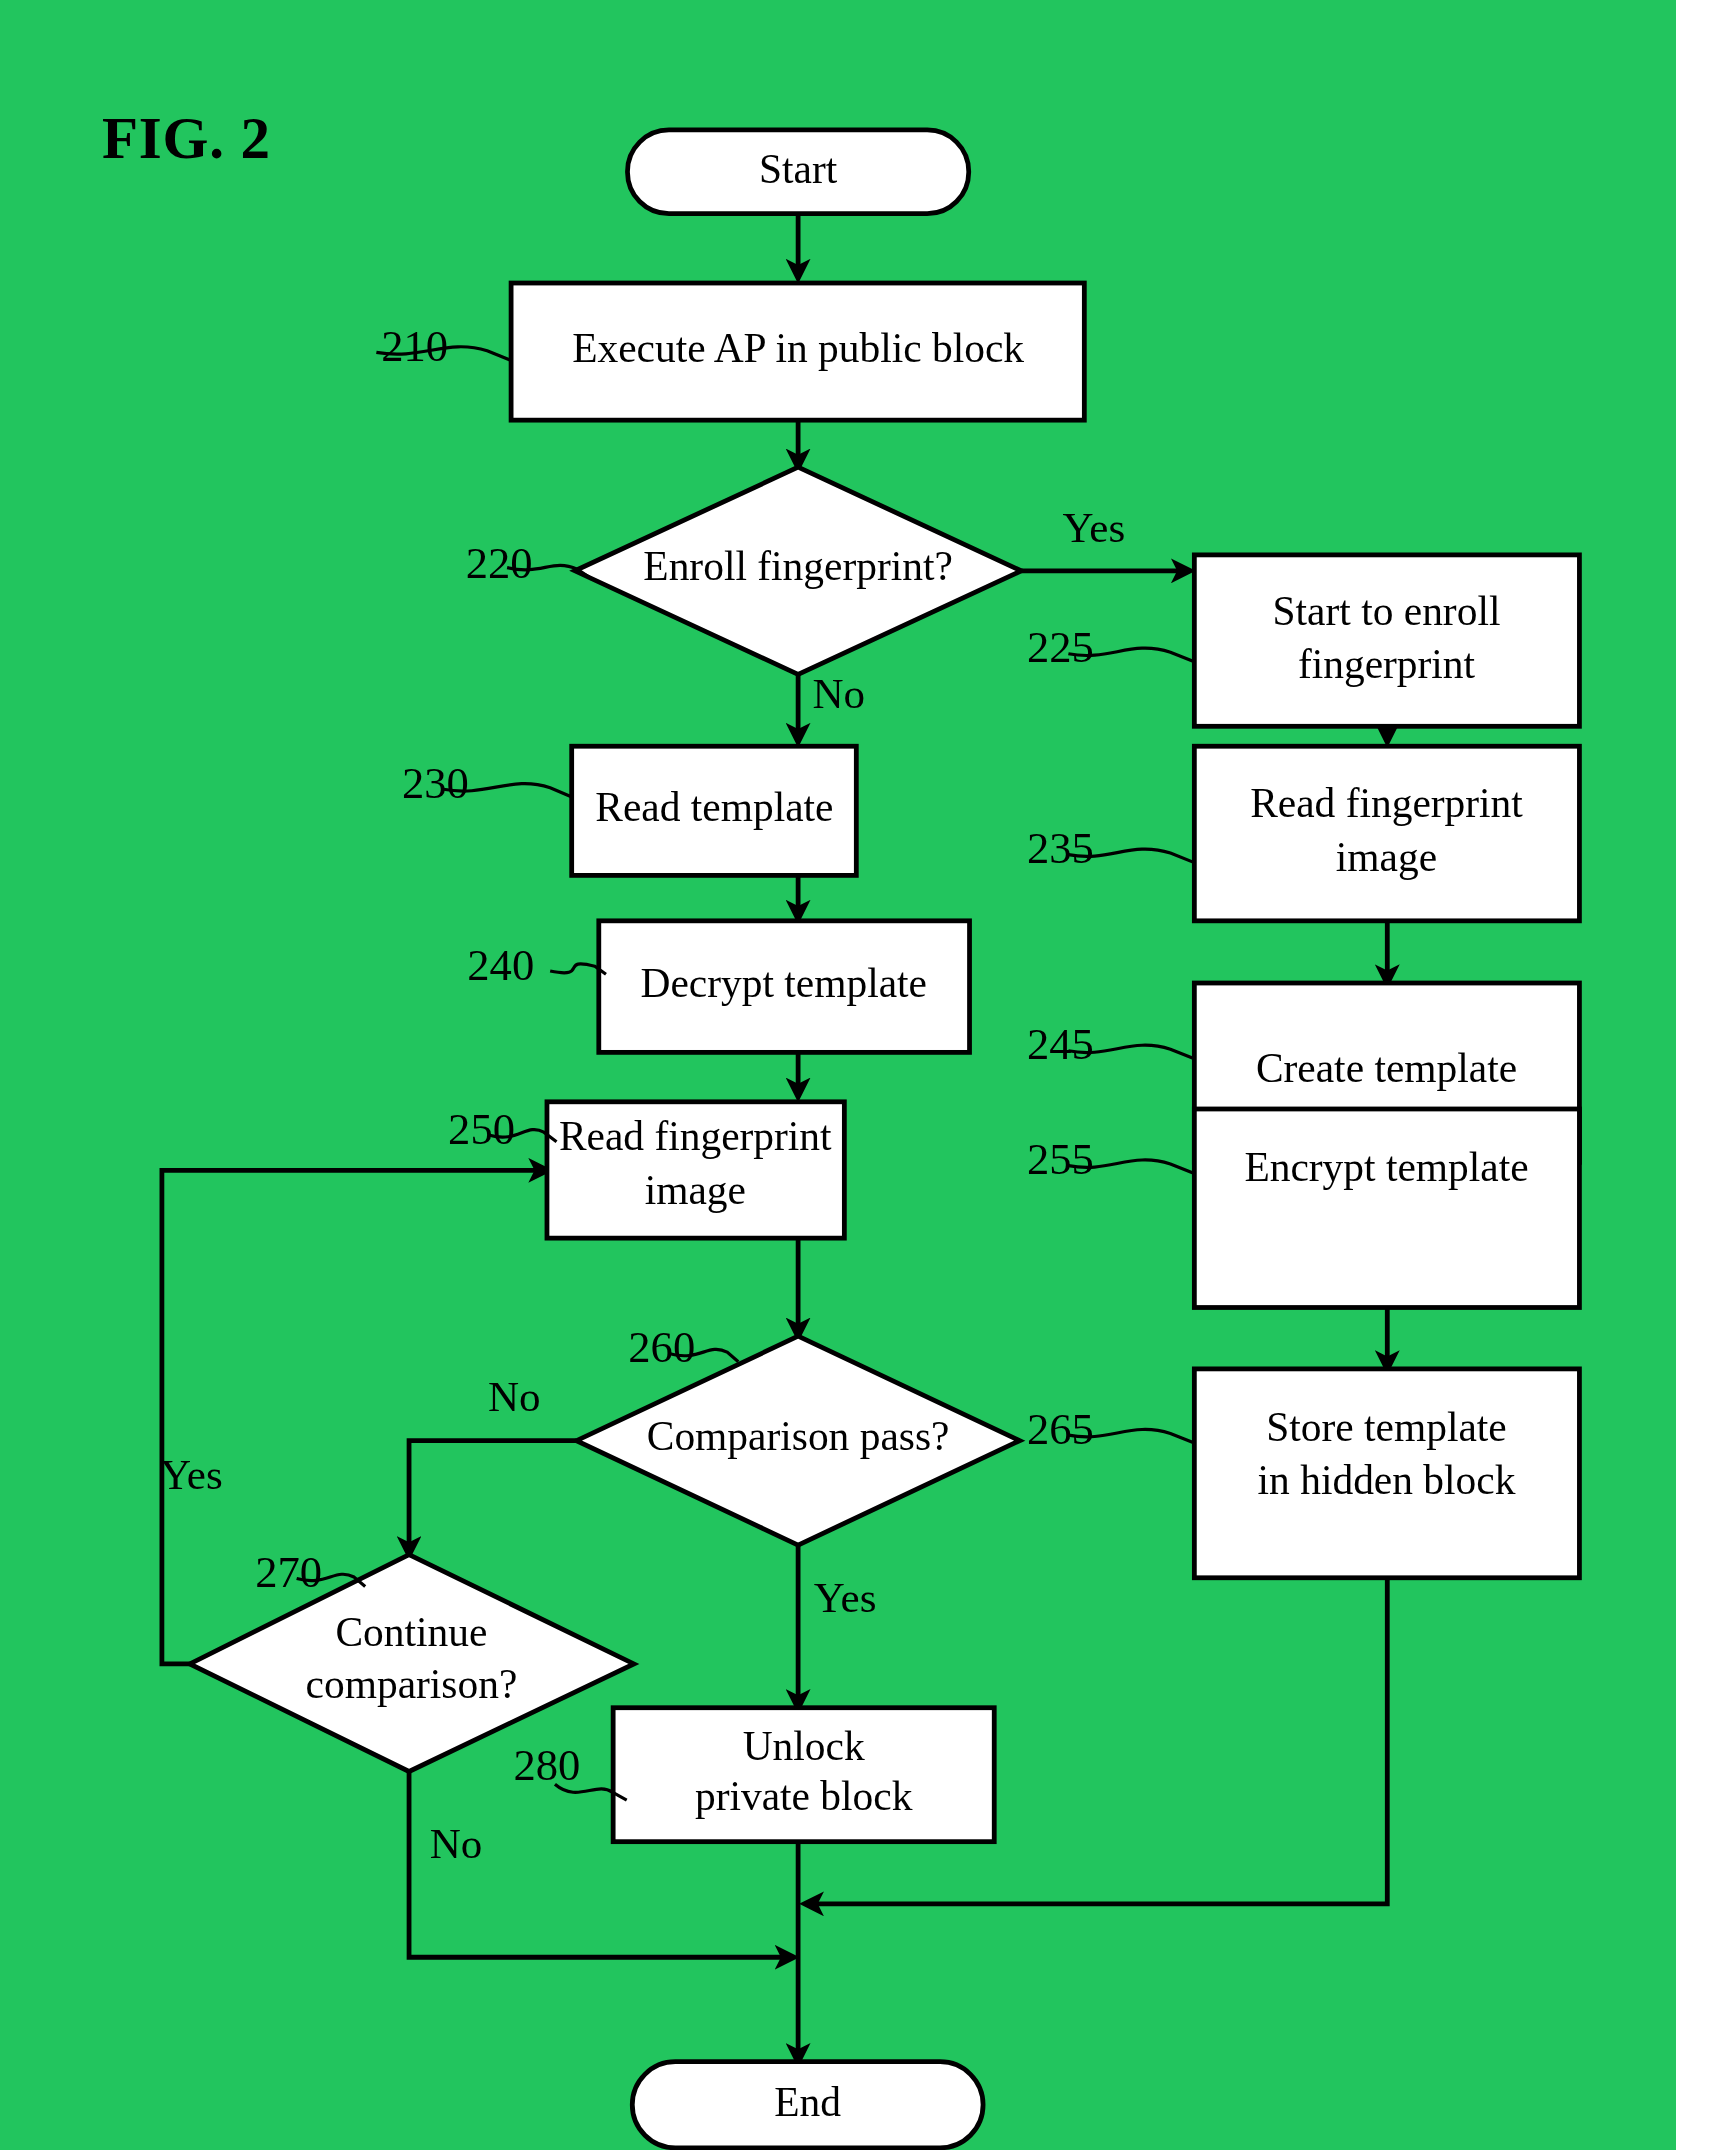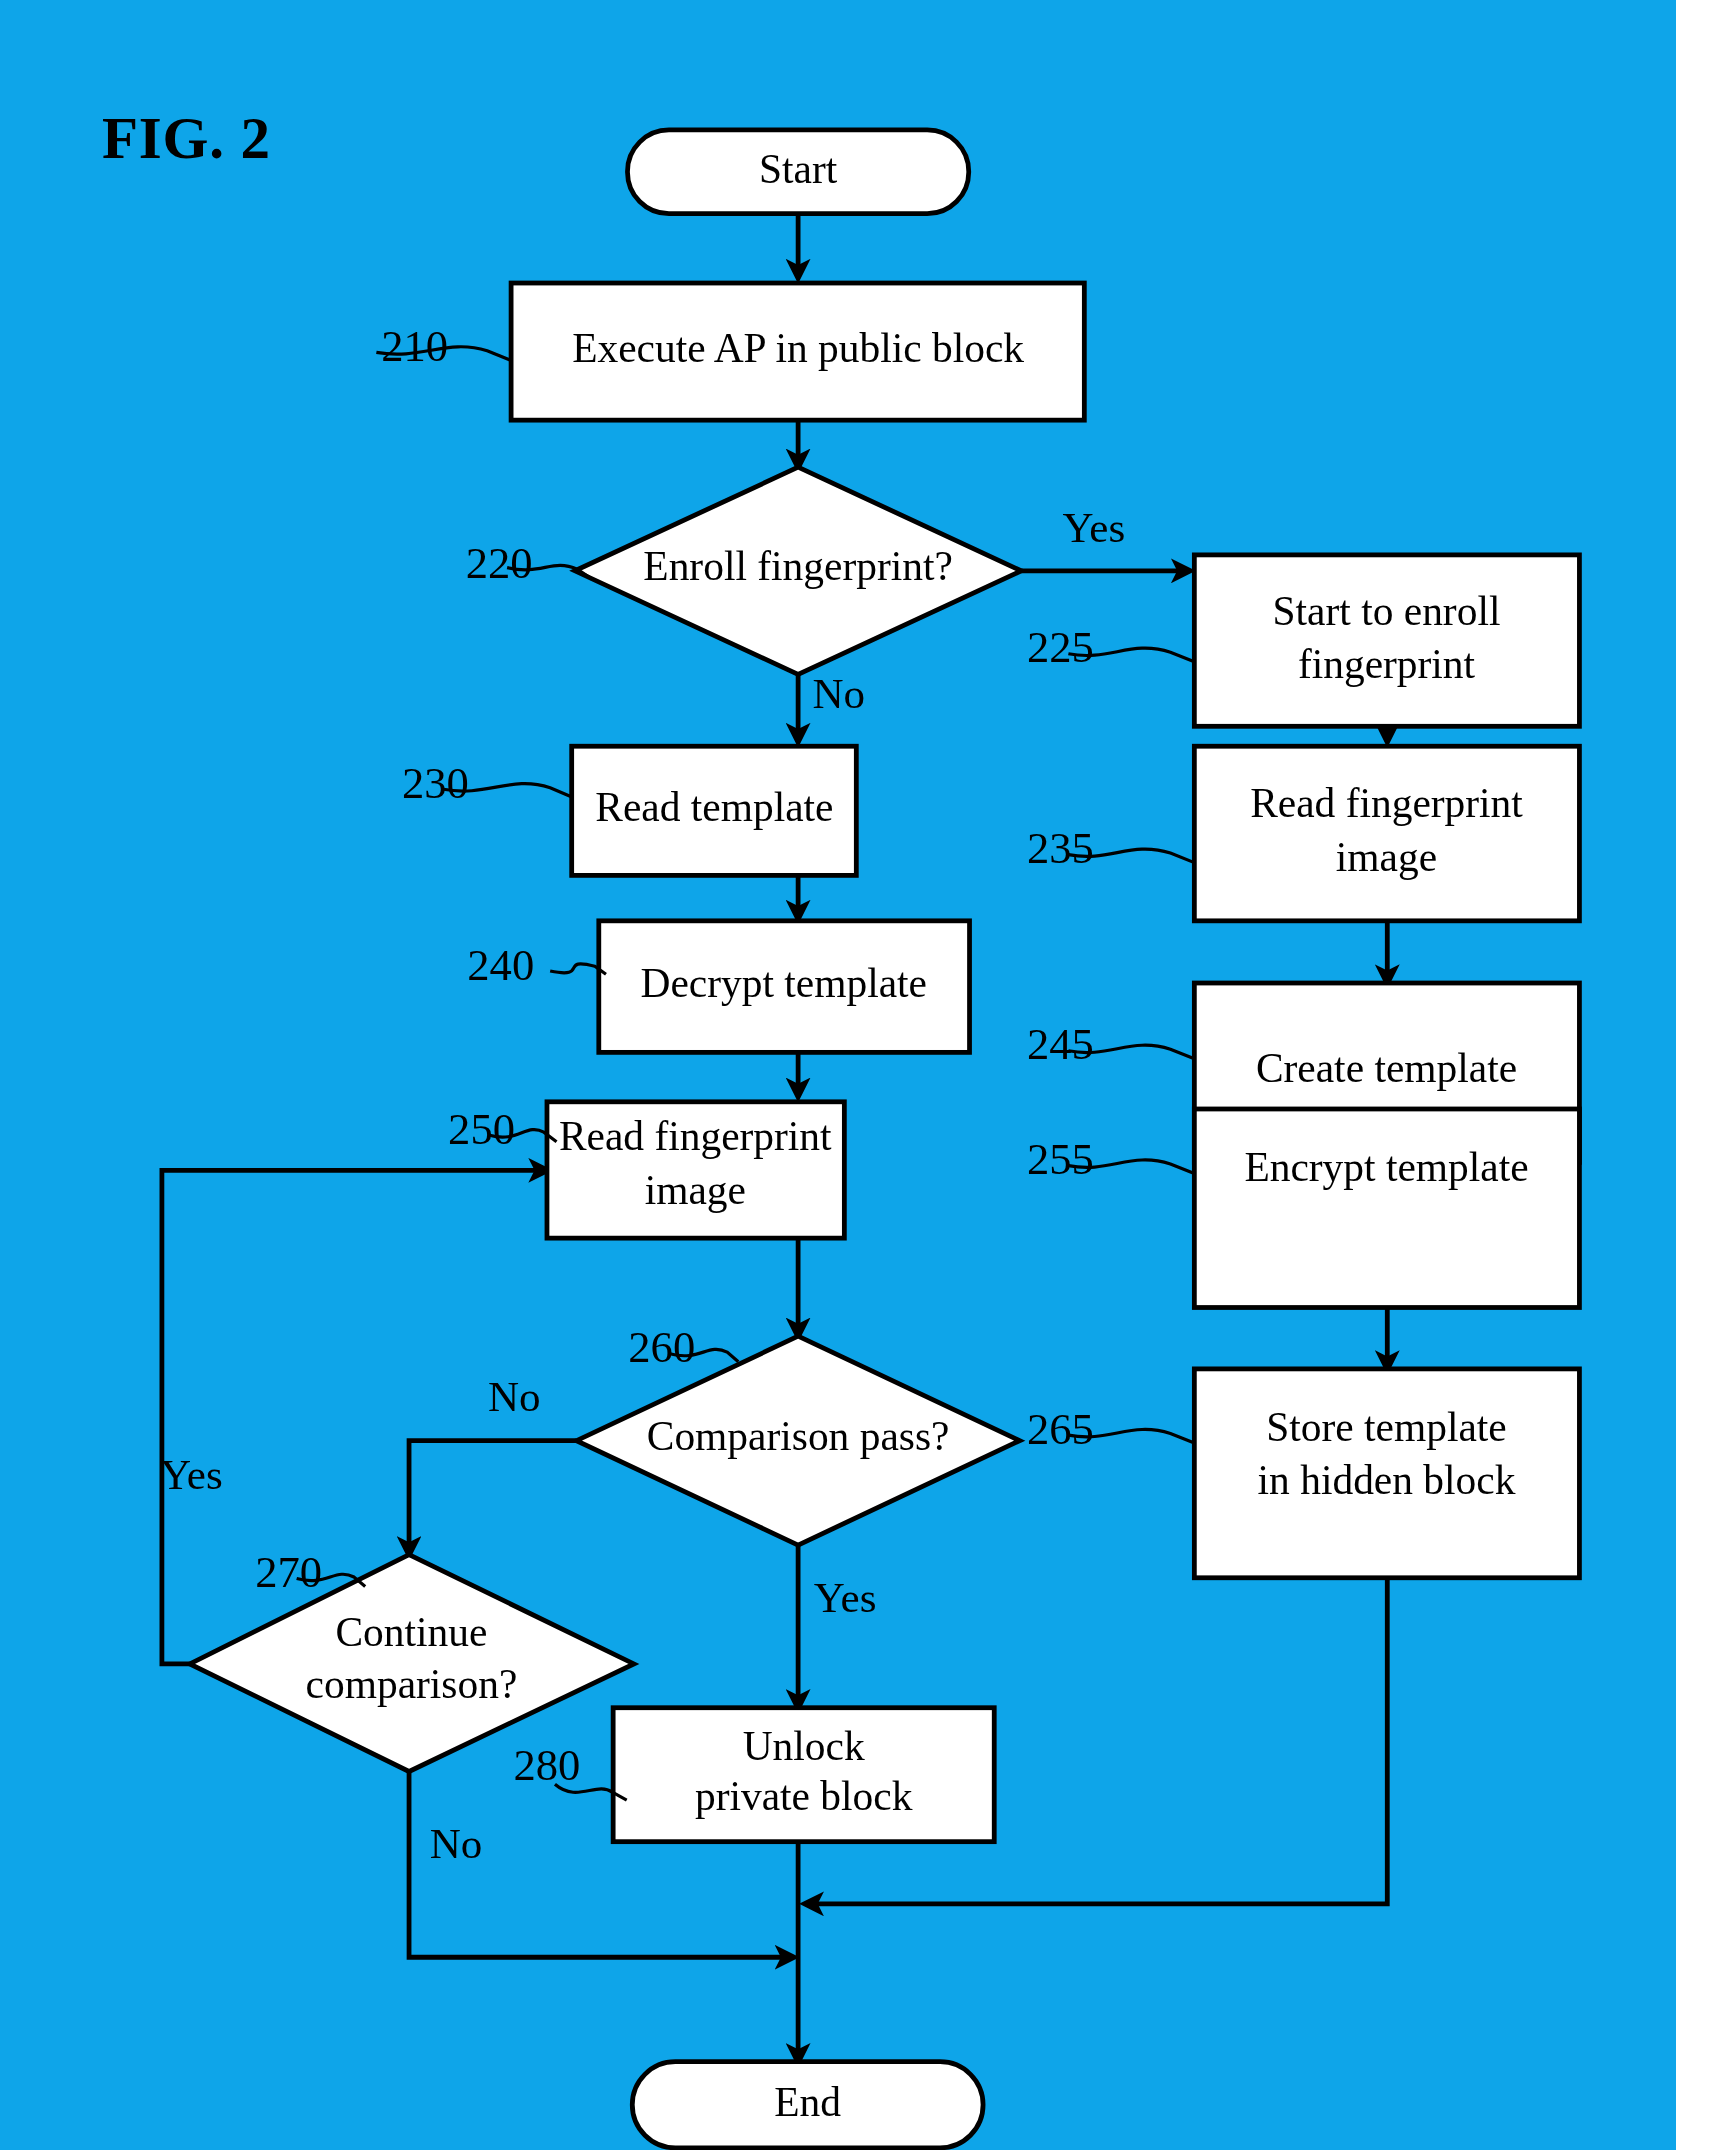--- a/index.html
+++ b/index.html
@@ -4,21 +4,21 @@
 <style>
   html, body {
     margin: 0;
     padding: 0;
     background: #ffffff;
   }
   #page {
     position: relative;
     width: 1676px;
     height: 2151px;
-    background: #0ea5e9;
+    background: #22c55e;
     overflow: hidden;
     font-family: "Liberation Serif", "DejaVu Serif", serif;
   }
   #fig-title {
     position: absolute;
     left: 102px;
     top: 104px;
     font-size: 59px;
     font-weight: 700;
     letter-spacing: 0.8px;

